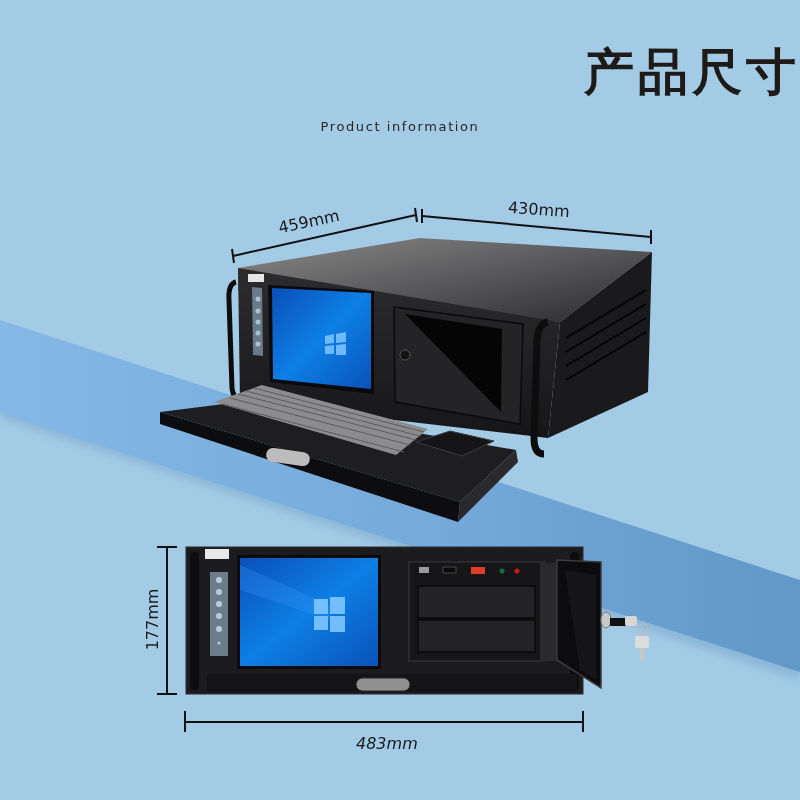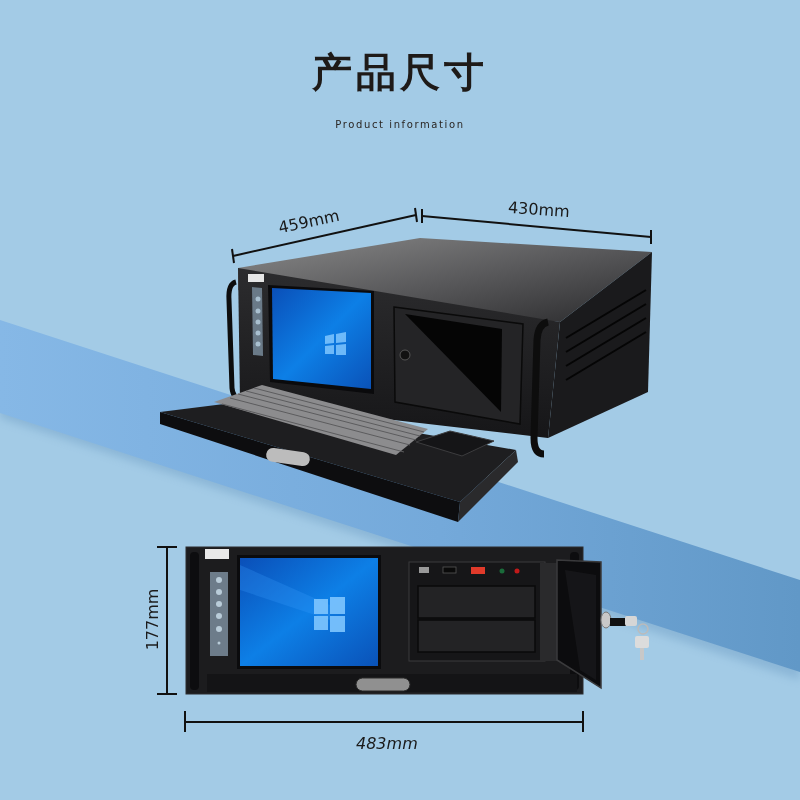--- a/index.html
+++ b/index.html
@@ -1,19 +1,19 @@
 <!DOCTYPE html>
 <html><head>
 <meta charset="utf-8">
 <style>
   html, body { margin: 0; padding: 0; }
   body { width: 800px; height: 800px; overflow: hidden; background: #a3cbe6; position: relative; font-family: "DejaVu Sans", sans-serif; }
   .bg-svg { position: absolute; left: 0; top: 0; width: 800px; height: 800px; }
-  .title { position: absolute; left: 0; width: 800px; top: 42px; text-align: center; font-size: 40px; font-weight: bold; color: #1e1a18; letter-spacing: 4px; line-height: 60px; }
-  .subtitle { position: absolute; left: 0; width: 800px; top: 119px; text-align: center; font-size: 10px; color: #2a2623; letter-spacing: 1.6px; }
+  .title { position: absolute; left: 0; width: 800px; top: 42px; text-align: right; font-size: 50px; font-weight: bold; color: #1e1a18; letter-spacing: 4px; line-height: 60px; }
+  .subtitle { position: absolute; left: 0; width: 800px; top: 119px; text-align: center; font-size: 13px; color: #2a2623; letter-spacing: 1.6px; }
   .dim { position: absolute; font-size: 16px; color: #1a1a1a; white-space: nowrap; transform-origin: center center; }
   .dim-459 { left: 278px; top: 212px; transform: rotate(-12deg); }
   .dim-430 { left: 508px; top: 200px; transform: rotate(4deg); }
   .dim-177 { left: 122px; top: 610px; transform: rotate(-90deg); font-size: 16px; }
   .dim-483 { left: 356px; top: 734px; font-style: italic; }
 </style>
 </head>
 <body>
 
 <svg class="bg-svg" viewBox="0 0 800 800" xmlns="http://www.w3.org/2000/svg">

